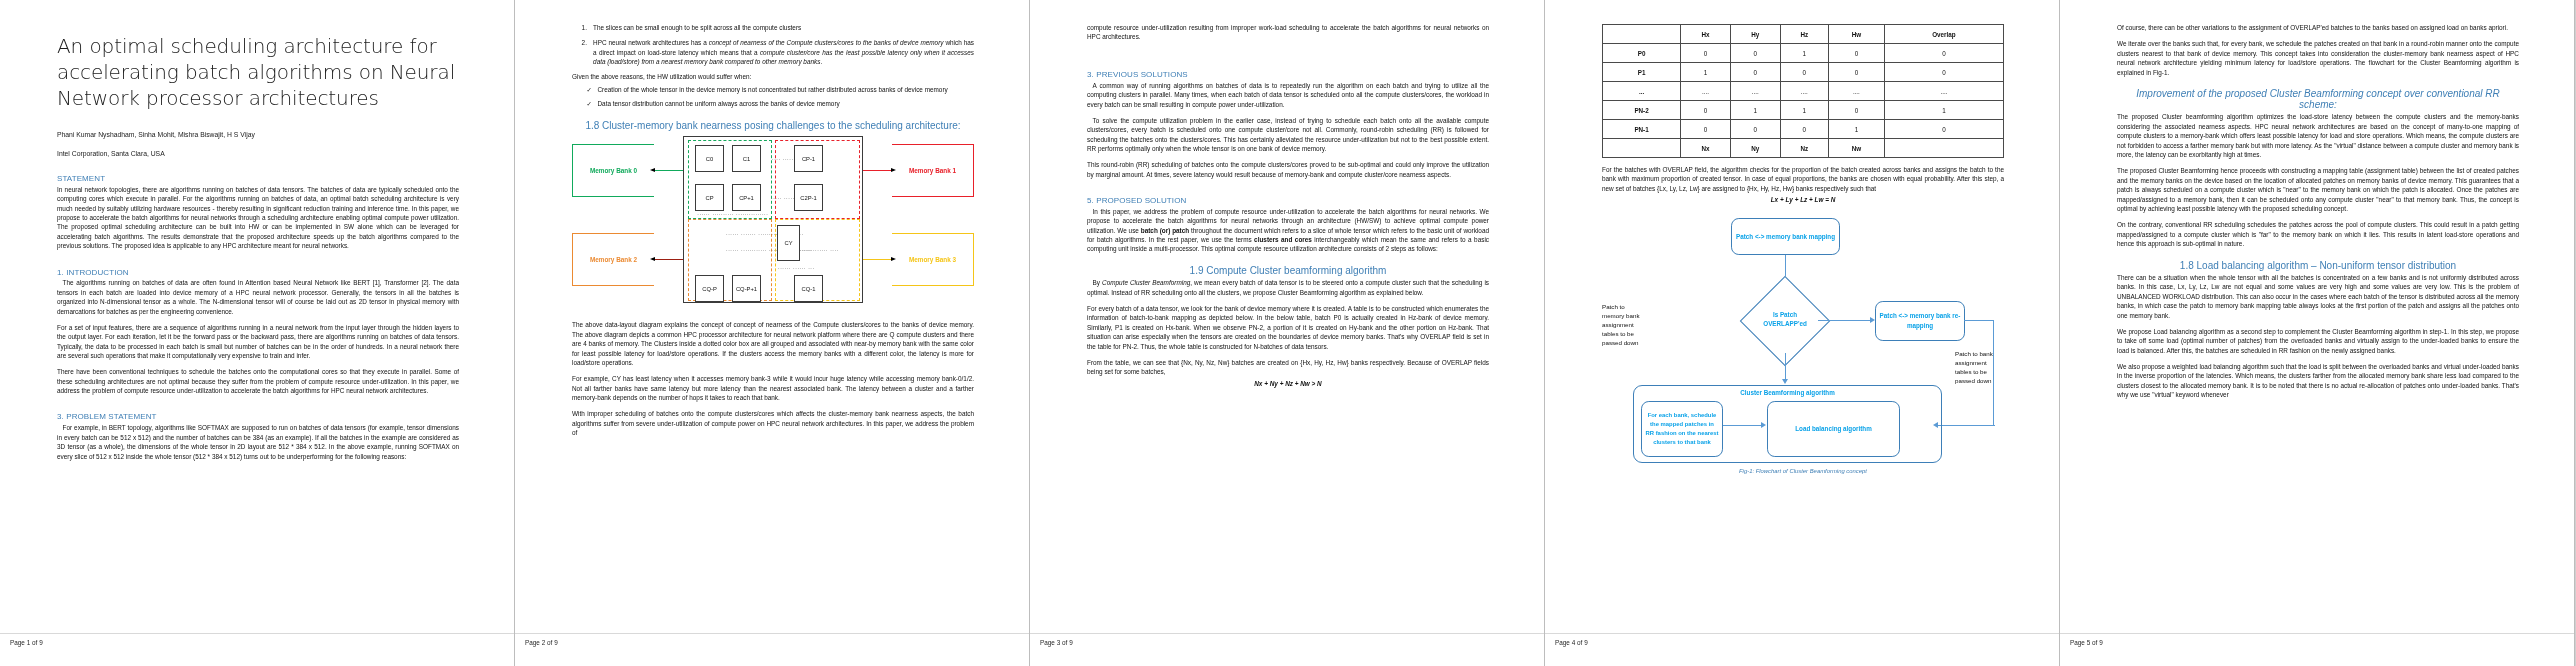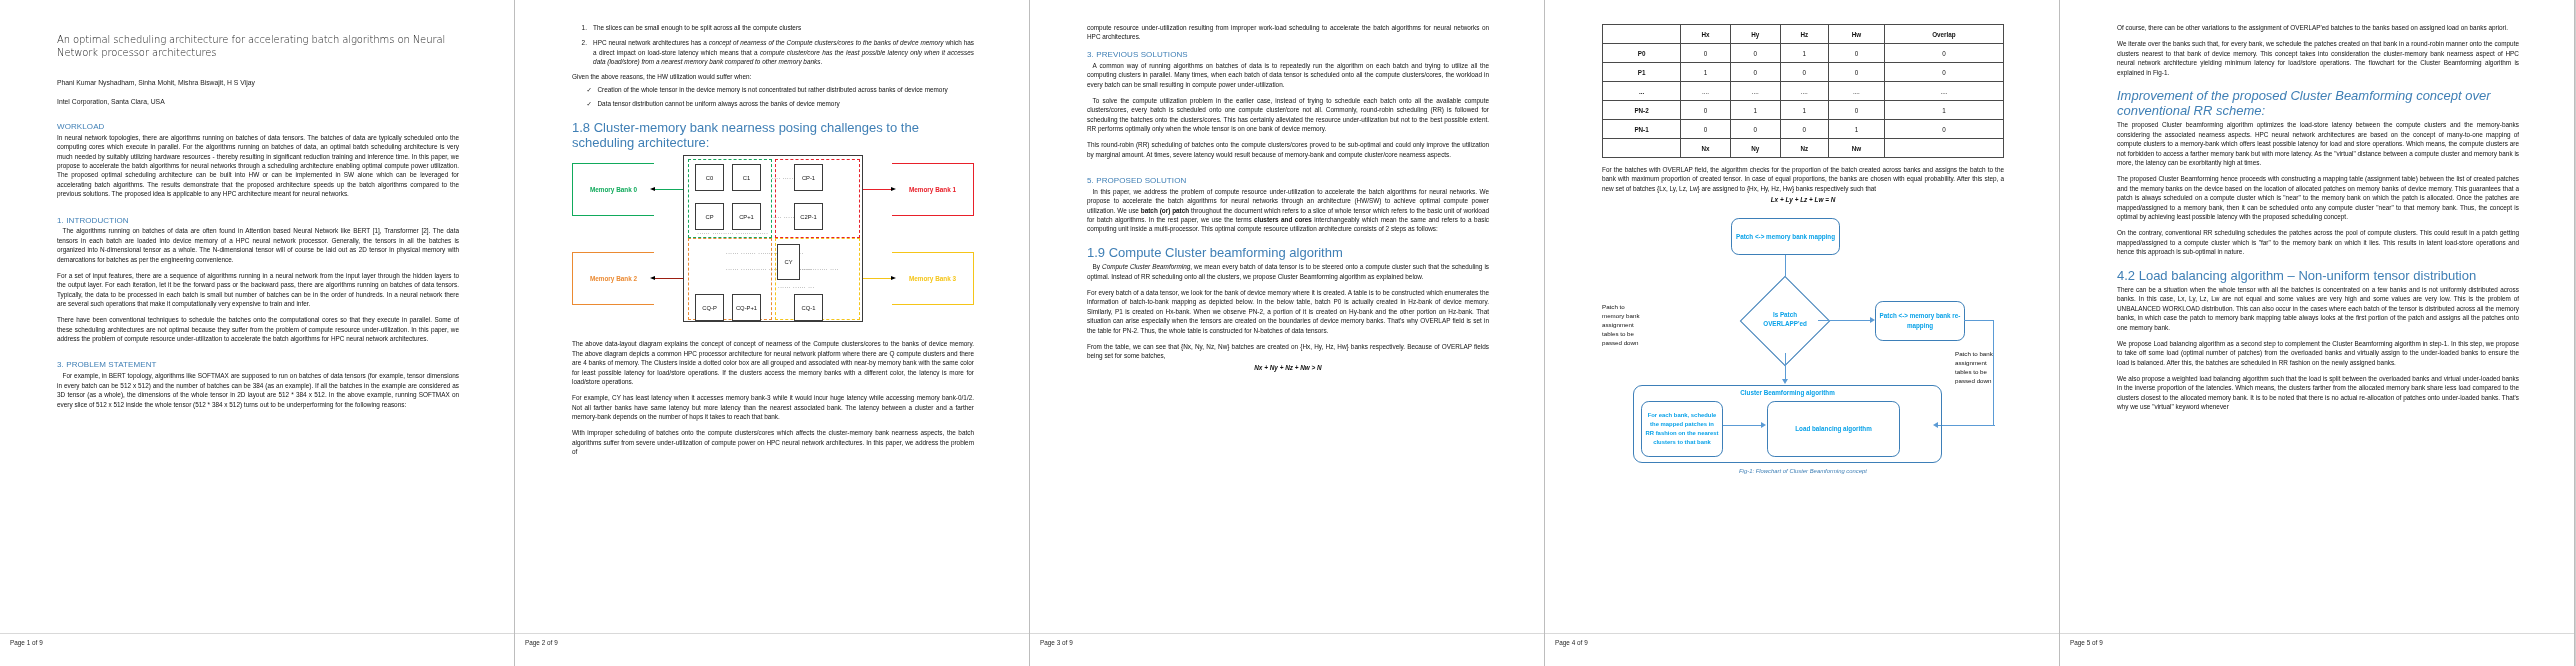--- a/index.html
+++ b/index.html
@@ -35,36 +35,37 @@
   }
   .footer-label {
     font-size: 6.4px; color: #262626;
     padding: 5px 0 0 10px;
   }
 
   
   h1.doc-title {
     font-family: "DejaVu Sans", sans-serif;
     font-weight: 300;
-    font-size: 10px;
+    font-size: 20px;
     line-height: 1.30;
     color: #1a1a1a;
     margin: 10px 0 8px 0;
     letter-spacing: -0.1px;
   }
   .authors { font-size: 6.8px; color: #1a1a1a; margin-top: 20px; }
   .affil   { font-size: 6.8px; color: #1a1a1a; margin-top: 12.2px; }
   h2.sec {
     font-size: 8px; font-weight: 400; color: #3f7fb5;
     margin: 16.7px 0 1.7px 0; letter-spacing: 0.1px;
   }
   h2.sec.first { margin-top: 16.7px; }
   h3.sub {
-    font-size: 13px; font-weight: 400; color: #3f7fb5;
+    font-size: 10px; font-weight: 400; color: #3f7fb5;
     margin: 11px 0 2.2px 0;
+    text-align: center;
   }
   h3.sub.italic { font-style: italic; }
   p {
     font-size: 6.4px; line-height: 1.48;
     color: #111; margin: 0 0 6.7px 0;
     text-align: justify;
   }
   p.tight { margin-bottom: 0; }
   p.indent { text-indent: 5.6px; }
   .center { text-align: center; font-weight: bold; font-style: italic; }
@@ -140,21 +141,21 @@
 <body>
 
 <div class="viewer">
 
   <div class="page">
     <div class="page-body">
       <h1 class="doc-title">An optimal scheduling architecture for accelerating batch algorithms on Neural Network processor architectures</h1>
       <div class="authors">Phani Kumar Nyshadham, Sinha Mohit, Mishra Biswajit, H S Vijay</div>
       <div class="affil">Intel Corporation, Santa Clara, USA</div>
 
-      <h2 class="sec first">WORKLOAD</h2>
+      <h2 class="sec first">STATEMENT</h2>
       <p>In neural network topologies, there are algorithms running on batches of data tensors. The batches of data are typically scheduled onto the computing cores which execute in parallel. For the algorithms running on batches of data, an optimal batch scheduling architecture is very much needed by suitably utilizing hardware resources - thereby resulting in significant reduction training and inference time. In this paper, we propose to accelerate the batch algorithms for neural networks through a scheduling architecture enabling optimal compute power utilization. The proposed optimal scheduling architecture can be built into HW or can be implemented in SW alone which can be leveraged for accelerating batch algorithms. The results demonstrate that the proposed architecture speeds up the batch algorithms compared to the previous solutions. The proposed idea is applicable to any HPC architecture meant for neural networks.</p>
 
       <h2 class="sec">1. INTRODUCTION</h2>
       <p class="indent">The algorithms running on batches of data are often found in Attention based Neural Network like BERT [1], Transformer [2]. The data tensors in each batch are loaded into device memory of a HPC neural network processor. Generally, the tensors in all the batches is organized into N-dimensional tensor as a whole. The N-dimensional tensor will of course be laid out as 2D tensor in physical memory with demarcations for batches as per the engineering convenience.</p>
       <p>For a set of input features, there are a sequence of algorithms running in a neural network from the input layer through the hidden layers to the output layer. For each iteration, let it be the forward pass or the backward pass, there are algorithms running on batches of data tensors. Typically, the data to be processed in each batch is small but number of batches can be in the order of hundreds. In a neural network there are several such operations that make it computationally very expensive to train and infer.</p>
       <p>There have been conventional techniques to schedule the batches onto the computational cores so that they execute in parallel. Some of these scheduling architectures are not optimal because they suffer from the problem of compute resource under-utilization. In this paper, we address the problem of compute resource under-utilization to accelerate the batch algorithms for HPC neural network architectures.</p>
 
       <h2 class="sec">3. PROBLEM STATEMENT</h2>
       <p class="indent">For example, in BERT topology, algorithms like SOFTMAX are supposed to run on batches of data tensors (for example, tensor dimensions in every batch can be 512 x 512) and the number of batches can be 384 (as an example). If all the batches in the example are considered as 3D tensor (as a whole), the dimensions of the whole tensor in 2D layout are 512 * 384 x 512. In the above example, running SOFTMAX on every slice of 512 x 512 inside the whole tensor (512 * 384 x 512) turns out to be underperforming for the following reasons:</p>
     </div>
@@ -225,21 +226,21 @@
     </div>
     <div class="footer">
       <div class="footer-label">Page 2 of 9</div>
     </div>
   </div>
 
   <div class="page">
     <div class="page-body">
       <p>compute resource under-utilization resulting from improper work-load scheduling to accelerate the batch algorithms for neural networks on HPC architectures.</p>
 
-      <h2 class="sec" style="margin-top:8px;">3. PREVIOUS SOLUTIONS</h2>
+      <h2 class="sec" style="margin-top:28px;">3. PREVIOUS SOLUTIONS</h2>
       <p class="indent">A common way of running algorithms on batches of data is to repeatedly run the algorithm on each batch and trying to utilize all the computing clusters in parallel. Many times, when each batch of data tensor is scheduled onto all the compute clusters/cores, the workload in every batch can be small resulting in compute power under-utilization.</p>
       <p class="indent tight">To solve the compute utilization problem in the earlier case, instead of trying to schedule each batch onto all the available compute clusters/cores, every batch is scheduled onto one compute cluster/core not all. Commonly, round-robin scheduling (RR) is followed for scheduling the batches onto the clusters/cores. This has certainly alleviated the resource under-utilization but not to the best possible extent. RR performs optimally only when the whole tensor is on one bank of device memory.</p>
       <p style="margin-top:6.7px;">This round-robin (RR) scheduling of batches onto the compute clusters/cores proved to be sub-optimal and could only improve the utilization by marginal amount. At times, severe latency would result because of memory-bank and compute cluster/core nearness aspects.</p>
 
       <h2 class="sec">5. PROPOSED SOLUTION</h2>
       <p class="indent"><span>In this paper, we address the problem of compute resource under-utilization to accelerate the batch algorithms for neural networks. We propose to accelerate the batch algorithms for neural networks through an architecture (HW/SW) to achieve optimal compute power utilization. We use </span><span class="b">batch (or) patch</span><span> throughout the document which refers to a slice of whole tensor which refers to the basic unit of workload for batch algorithms. In the rest paper, we use the terms </span><span class="b">clusters and cores</span><span> interchangeably which mean the same and refers to a basic computing unit inside a multi-processor. This optimal compute resource utilization architecture consists of 2 steps as follows:</span></p>
 
       <h3 class="sub">1.9 Compute Cluster beamforming algorithm</h3>
       <p class="indent"><span>By </span><span class="i">Compute Cluster Beamforming</span><span>, we mean every batch of data tensor is to be steered onto a compute cluster such that the scheduling is optimal. Instead of RR scheduling onto all the clusters, we propose Cluster Beamforming algorithm as explained below.</span></p>
       <p>For every batch of a data tensor, we look for the bank of device memory where it is created. A table is to be constructed which enumerates the information of batch-to-bank mapping as depicted below. In the below table, batch P0 is actually created in Hz-bank of device memory. Similarly, P1 is created on Hx-bank. When we observe PN-2, a portion of it is created on Hy-bank and the other portion on Hz-bank. That situation can arise especially when the tensors are created on the boundaries of device memory banks. That's why OVERLAP field is set in the table for PN-2. Thus, the whole table is constructed for N-batches of data tensors.</p>
@@ -363,21 +364,21 @@
   <div class="page">
     <div class="page-body">
       <p>Of course, there can be other variations to the assignment of OVERLAP'ed batches to the banks based on assigned load on banks apriori.</p>
       <p>We iterate over the banks such that, for every bank, we schedule the patches created on that bank in a round-robin manner onto the compute clusters nearest to that bank of device memory. This concept takes into consideration the cluster-memory bank nearness aspect of HPC neural network architecture yielding minimum latency for load/store operations. The flowchart for the Cluster Beamforming algorithm is explained in Fig-1.</p>
 
       <h3 class="sub italic">Improvement of the proposed Cluster Beamforming concept over conventional RR scheme:</h3>
       <p class="tight">The proposed Cluster beamforming algorithm optimizes the load-store latency between the compute clusters and the memory-banks considering the associated nearness aspects. HPC neural network architectures are based on the concept of many-to-one mapping of compute clusters to a memory-bank which offers least possible latency for load and store operations. Which means, the compute clusters are not forbidden to access a farther memory bank but with more latency. As the "virtual" distance between a compute cluster and memory bank is more, the latency can be exorbitantly high at times.</p>
       <p style="margin-top:6.7px;">The proposed Cluster Beamforming hence proceeds with constructing a mapping table (assignment table) between the list of created patches and the memory banks on the device based on the location of allocated patches on memory banks of device memory. This guarantees that a patch is always scheduled on a compute cluster which is "near" to the memory bank on which the patch is allocated. Once the patches are mapped/assigned to a memory bank, then it can be scheduled onto any compute cluster "near" to that memory bank. Thus, the concept is optimal by achieving least possible latency with the proposed scheduling concept.</p>
       <p>On the contrary, conventional RR scheduling schedules the patches across the pool of compute clusters. This could result in a patch getting mapped/assigned to a compute cluster which is "far" to the memory bank on which it lies. This results in latent load-store operations and hence this approach is sub-optimal in nature.</p>
 
-      <h3 class="sub">4.2 Load balancing algorithm – Non-uniform tensor distribution</h3>
+      <h3 class="sub">1.8 Load balancing algorithm – Non-uniform tensor distribution</h3>
       <p class="tight">There can be a situation when the whole tensor with all the batches is concentrated on a few banks and is not uniformly distributed across banks. In this case, Lx, Ly, Lz, Lw are not equal and some values are very high and some values are very low. This is the problem of UNBALANCED WORKLOAD distribution. This can also occur in the cases where each batch of the tensor is distributed across all the memory banks, in which case the patch to memory bank mapping table always looks at the first portion of the patch and assigns all the patches onto one memory bank.</p>
       <p style="margin-top:6.7px;">We propose Load balancing algorithm as a second step to complement the Cluster Beamforming algorithm in step-1. In this step, we propose to take off some load (optimal number of patches) from the overloaded banks and virtually assign to the under-loaded banks to ensure the load is balanced. After this, the batches are scheduled in RR fashion on the newly assigned banks.</p>
       <p>We also propose a weighted load balancing algorithm such that the load is split between the overloaded banks and virtual under-loaded banks in the inverse proportion of the latencies. Which means, the clusters farther from the allocated memory bank share less load compared to the clusters closest to the allocated memory bank. It is to be noted that there is no actual re-allocation of patches onto under-loaded banks. That's why we use "virtual" keyword whenever</p>
     </div>
     <div class="footer">
       <div class="footer-label">Page 5 of 9</div>
     </div>
   </div>
 
 </div>

